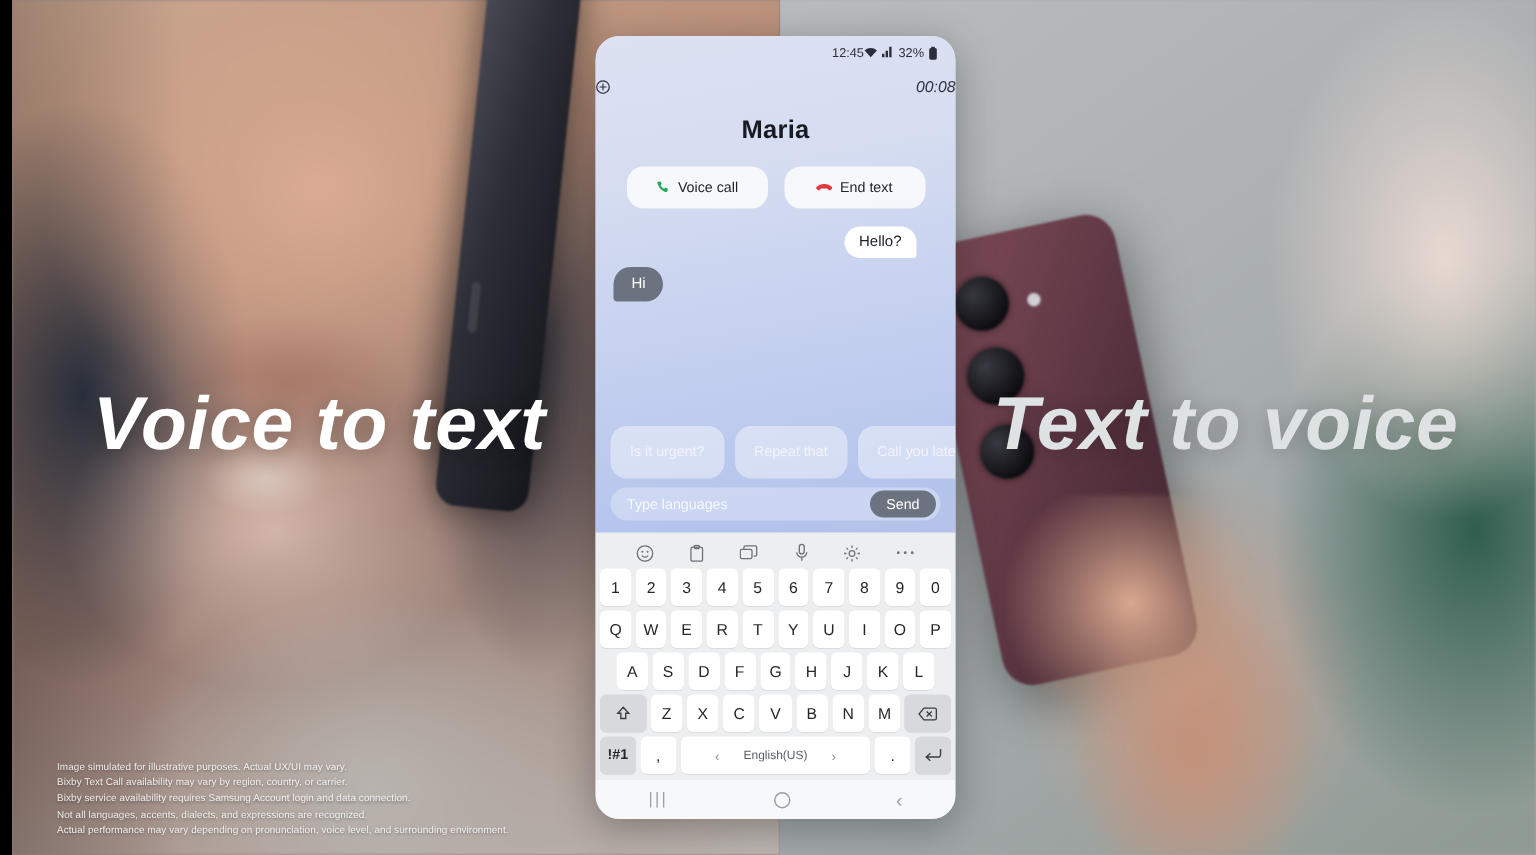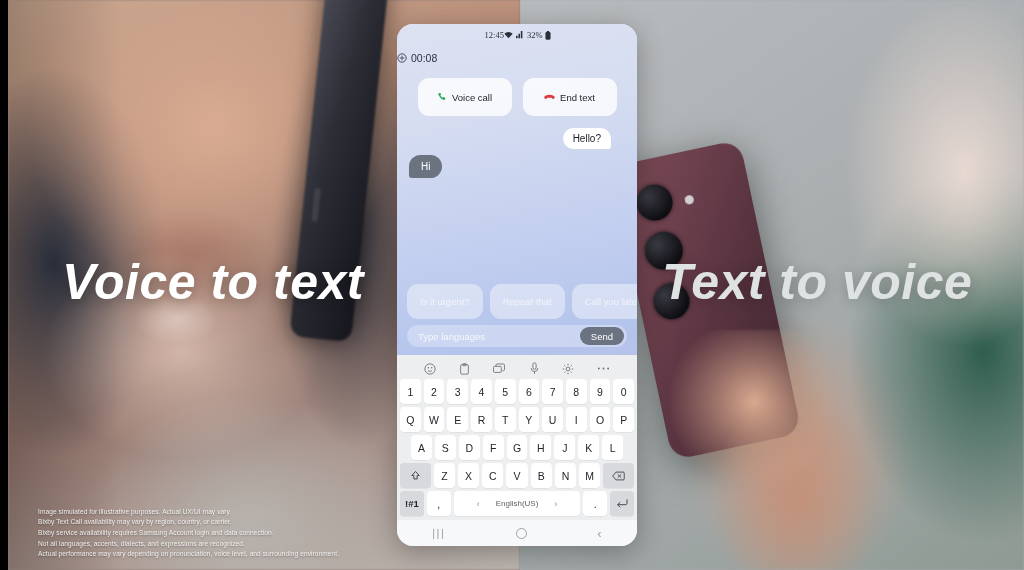--- a/index.html
+++ b/index.html
@@ -162,55 +162,55 @@
     position: relative;
     width: 100%; height: 100%;
     display: flex; flex-direction: column;
     background: linear-gradient(170deg,
       #dde2f2 0%, #d6ddf1 18%, #c3cfef 42%,
       #b4c4ec 60%, #b9bfe8 74%, #c6bfe6 86%, #cfc3e6 100%);
   }
 
   
   .status-bar {
-    display: flex; align-items: center; justify-content: center;
+    display: flex; align-items: center; justify-content: flex-end;
     padding: 6px 12px 2px 14px;
-    font-size: 8.5px; color: #2b2f3a; font-weight: 500; font-family: Liberation Serif, serif;
+    font-size: 8.5px; color: #2b2f3a; font-weight: 500;
   }
   .status-right { display: flex; align-items: center; gap: 3px; }
   .ico-wifi, .ico-signal, .ico-batt { display: inline-block; }
   .ico-wifi svg, .ico-signal svg, .ico-batt svg { display: block; }
   .batt-pct { font-size: 8.5px; }
 
   
   .call-timer {
-    display: flex; align-items: center; justify-content: flex-start;
+    display: flex; align-items: center; justify-content: space-between;
     gap: 4px; margin-top: 10px;
-    font-size: 10.5px; color: #2c3140;
+    font-size: 10.5px; color: #2c3140; font-style: italic;
   }
   .timer-ico { width: 10px; height: 10px; }
 
   
   .contact-name {
     text-align: center;
     margin-top: 13px;
     font-size: 17px;
     font-weight: 600;
     color: #181b22;
     letter-spacing: 0.2px;
   }
 
   
   .call-actions {
     display: flex; justify-content: center; gap: 11px;
     margin-top: 14px;
   }
   .call-btn {
     display: flex; align-items: center; justify-content: center; gap: 5px;
-    width: 94px; height: 38px;
+    width: 94px; height: 28px;
     border-radius: 11px;
     background: rgba(255,255,255,0.80);
     font-size: 9.5px; color: #20242e; font-weight: 500;
     cursor: pointer;
   }
   .call-btn svg { display: block; }
 
   
   .convo { position: relative; flex: 1; padding: 10px 12px 0 12px; }
   .bubble {
@@ -399,20 +399,21 @@
       <div class="call-timer">
         <span class="timer-ico">
           <svg width="10" height="10" viewBox="0 0 12 12">
             <circle cx="6" cy="6" r="5" fill="none" stroke="#2c3140" stroke-width="1"></circle>
             <path d="M6 3.2v5.6M3.2 6h5.6" stroke="#2c3140" stroke-width="0.9"></path>
           </svg>
         </span>
         <span>00:08</span>
       </div>
 
+      <div class="contact-name">Maria</div>
 
       <div class="call-actions">
         <div class="call-btn">
           <span>
             <svg width="10" height="10" viewBox="0 0 12 12">
               <path d="M2.2 1.4 4 1.1l1 2-1 .9c.4 1.3 1.7 2.6 3 3l.9-1 2 1-.3 1.8c-.1.5-.6.8-1.1.7C5.3 9 3 6.7 1.5 2.5c-.2-.5.1-1 .7-1.1z" fill="#23a55a"></path>
             </svg>
           </span>
           <span>Voice call</span>
         </div>

